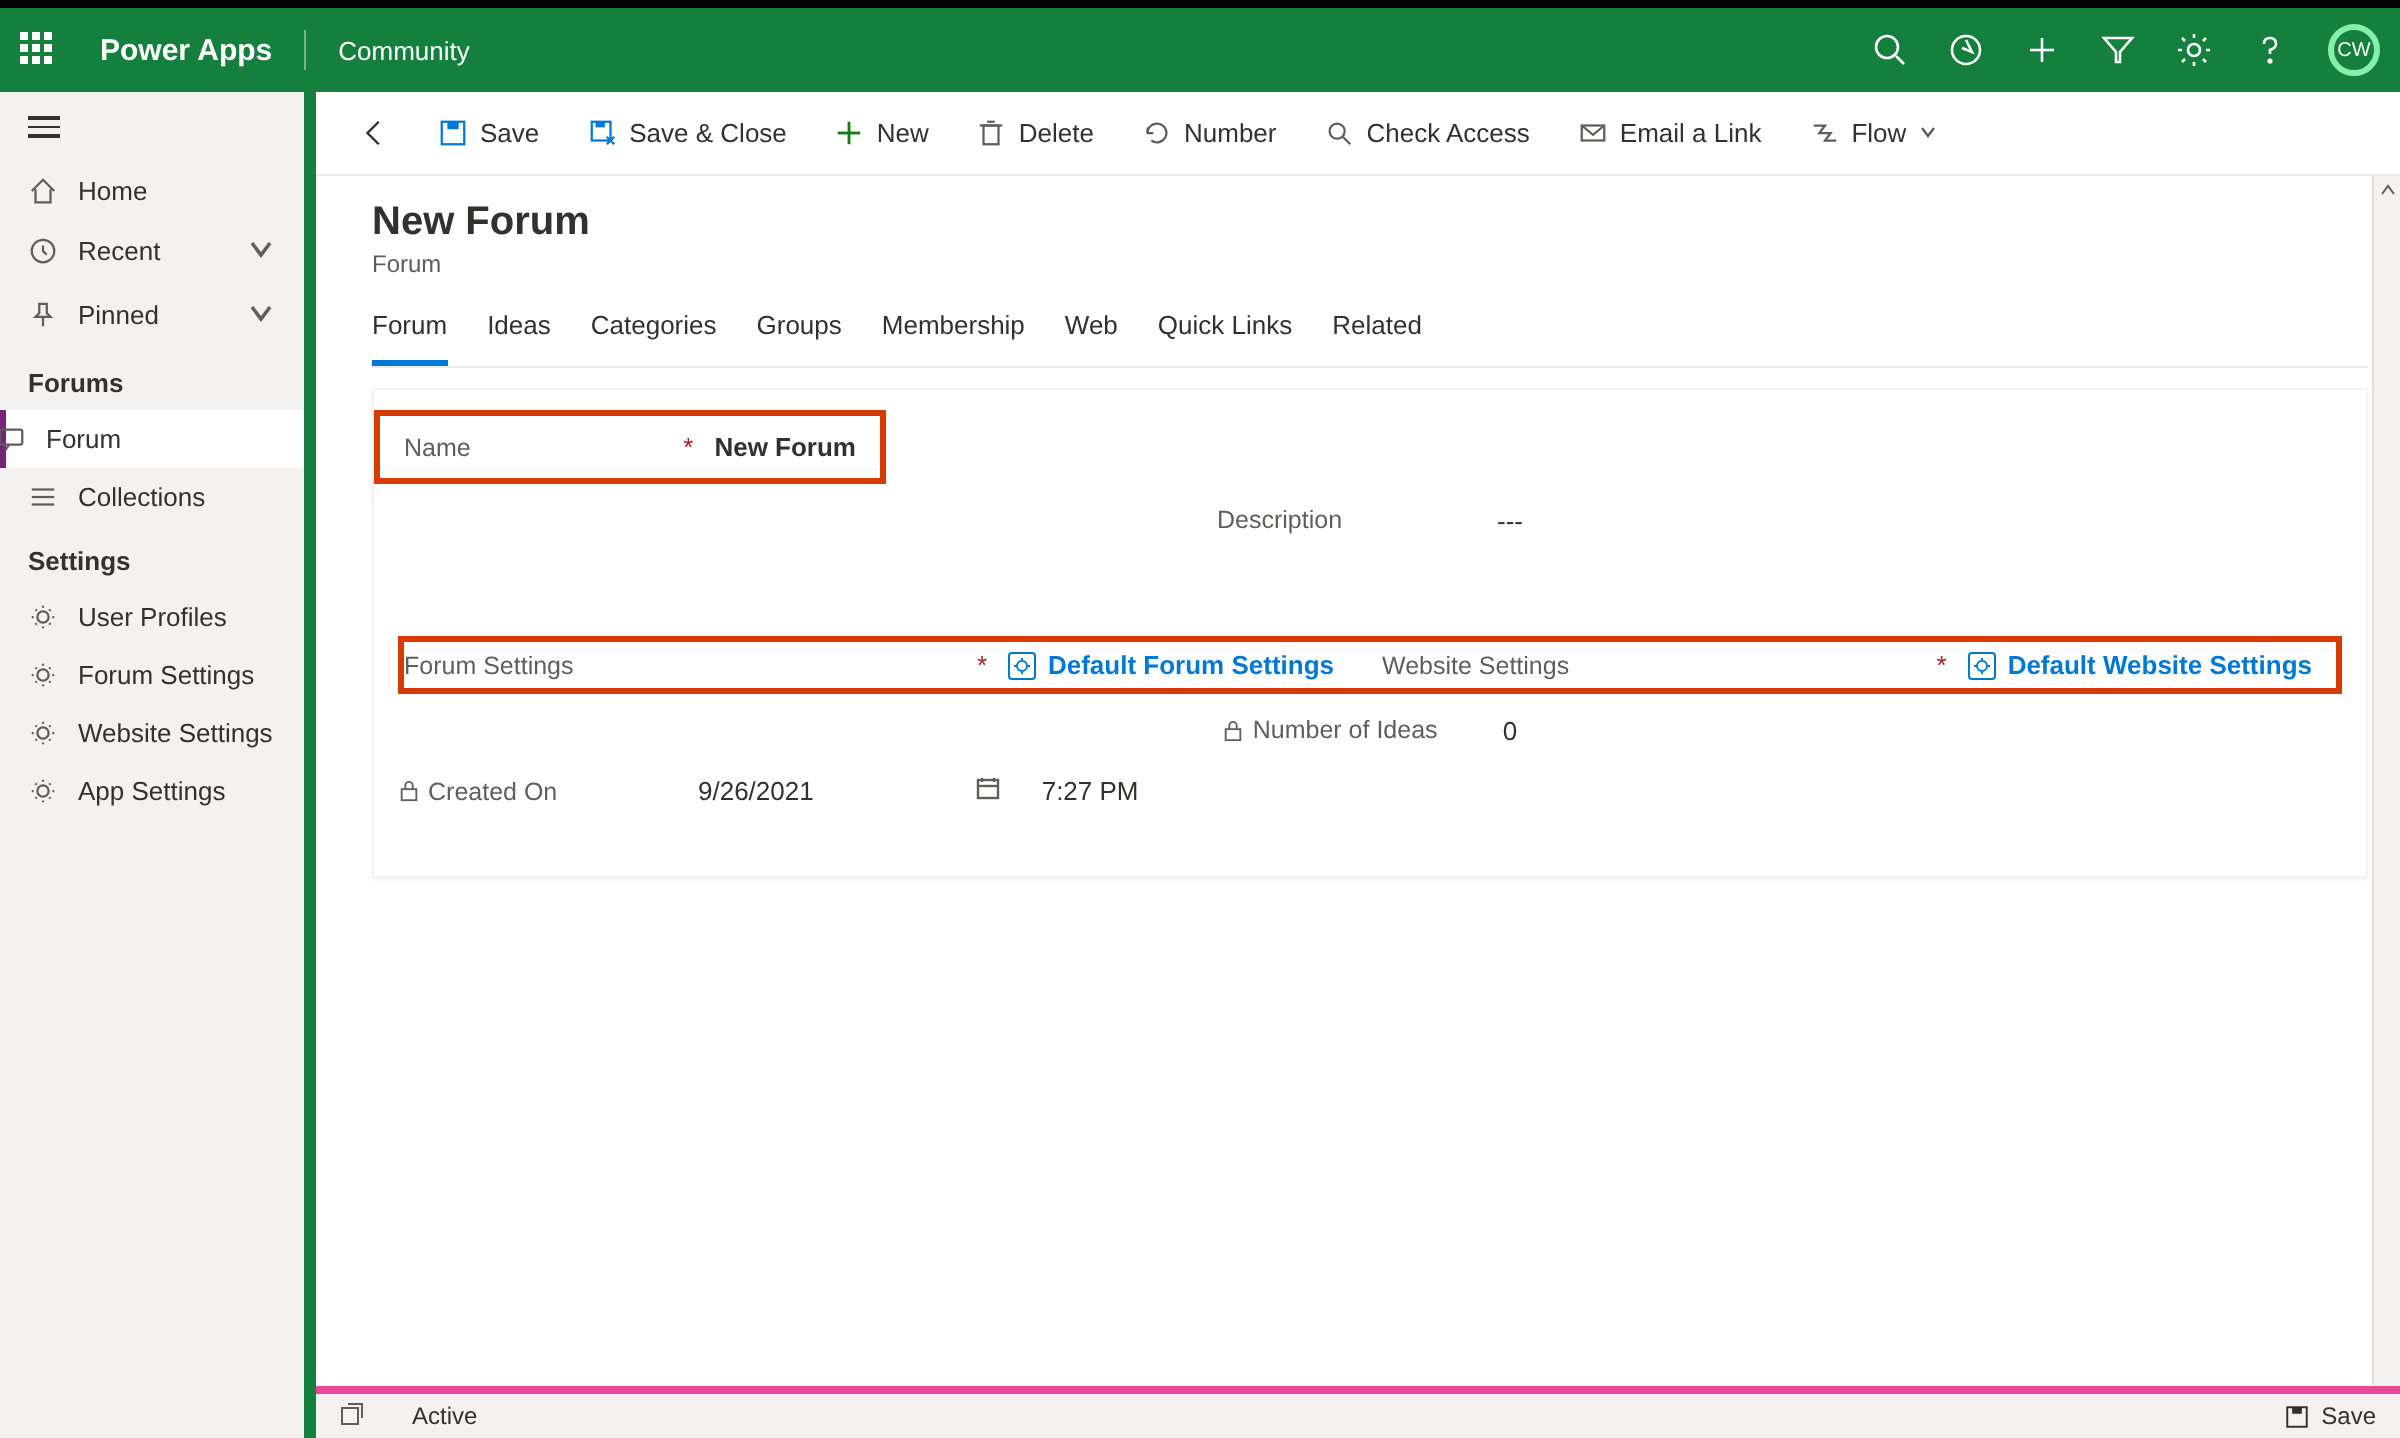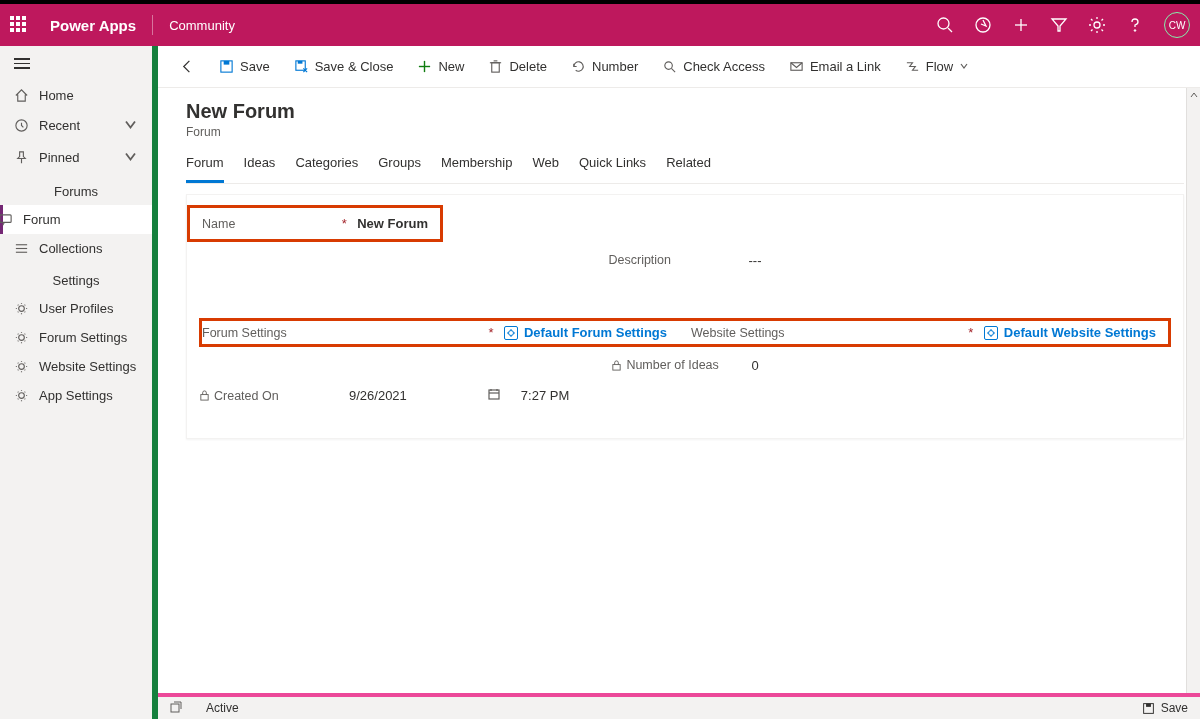--- a/index.html
+++ b/index.html
@@ -1,40 +1,40 @@
 <!DOCTYPE html>
 <html><head>
 <meta charset="utf-8">
 <style>
   * { margin: 0; padding: 0; box-sizing: border-box; font-family: "Segoe UI", Arial, sans-serif; }
   body { background: #fff; font-size: 13px; color: #323130; overflow: hidden; }
 
   .topbar { height: 4px; background: #000; }
-  .header { height: 42px; background: #be185d; color: #fff; display: flex; align-items: center; padding: 0 10px; }
+  .header { height: 42px; background: #15803d; color: #fff; display: flex; align-items: center; padding: 0 10px; }
   .header-left { display: flex; align-items: center; gap: 16px; }
   .waffle { width: 18px; height: 18px; display: grid; grid-template-columns: repeat(3,4px); grid-template-rows: repeat(3,4px); gap: 2px; margin-right: 6px;}
   .waffle span { background: #fff; width: 4px; height: 4px; }
   .brand { font-size: 15px; font-weight: 600; }
   .divider-v { width: 1px; height: 20px; background: rgba(255,255,255,0.4); }
   .subbrand { font-size: 13px; }
   .header-right { margin-left: auto; display: flex; align-items: center; gap: 20px; }
   .hicon { width: 18px; height: 18px; display: flex; align-items: center; justify-content: center; cursor: pointer; }
   .hicon svg { stroke: #fff; fill: none; }
-  .avatar { width: 26px; height: 26px; border-radius: 50%; border: 1px solid #86efac; display: flex; align-items: center; justify-content: center; font-size: 10px; }
+  .avatar { width: 26px; height: 26px; border-radius: 50%; border: 3px solid #86efac; display: flex; align-items: center; justify-content: center; font-size: 10px; }
 
   .app { display: flex; height: calc(100vh - 46px); }
 
   .leftnav { width: 158px; background: #f3f2f1; border-right: 6px solid #15803d; display:flex; flex-direction:column; }
   .hamburger { padding: 12px 14px; }
   .hamburger-lines { width:16px; display:flex; flex-direction:column; gap:3px;}
   .hamburger-lines span { height:1.5px; background:#323130; }
   .nav-item { display: flex; align-items: center; padding: 7px 14px; gap: 10px; cursor: pointer; font-size: 13px; }
   .nav-item svg { width: 15px; height: 15px; stroke: #605e5c; fill: none; }
   .nav-chev { margin-left: auto; }
-  .nav-section { padding: 10px 14px 6px; font-size: 13px; font-weight: 400; color:#323130;text-align:center; }
+  .nav-section { padding: 10px 14px 6px; font-size: 13px; font-weight: 700; color:#323130; }
   .nav-item.active { background: #fff; border-left: 3px solid #742774; padding-left: 11px; }
   .indent { padding-left: 30px; }
 
   .main { flex: 1; display: flex; flex-direction: column; position: relative; background:#fff;}
   .cmdbar { height: 42px; display: flex; align-items: center; padding: 0 12px; gap: 4px; border-bottom: 1px solid #edebe9; }
   .cmdbtn { display: flex; align-items: center; gap: 6px; padding: 6px 10px; font-size: 13px; cursor: pointer; border-radius: 2px; }
   .cmdbtn svg { width: 15px; height: 15px; }
   .cmd-chev svg { width: 10px; height: 10px; }
 
   .content { flex:1; overflow-y: auto; padding: 12px 16px 16px 28px; position:relative;}

